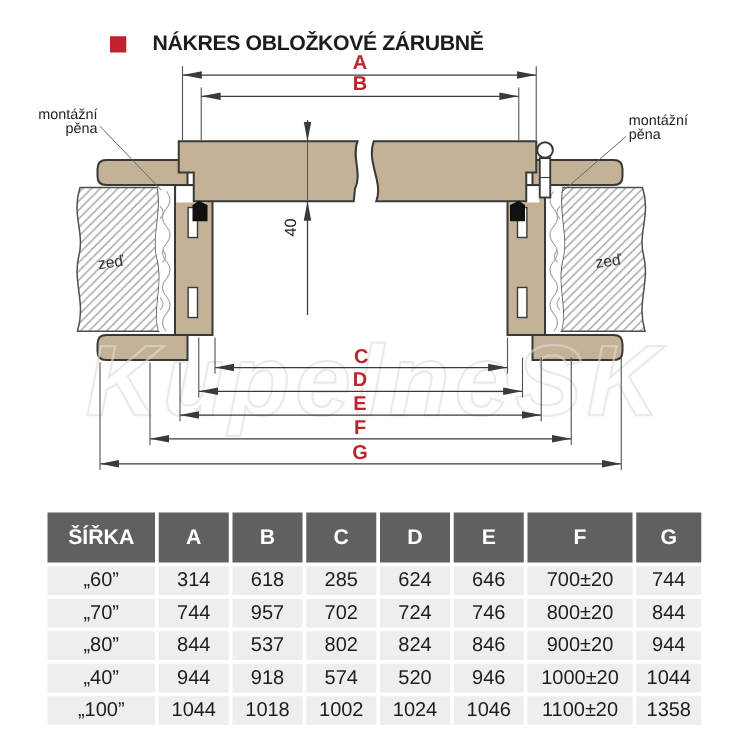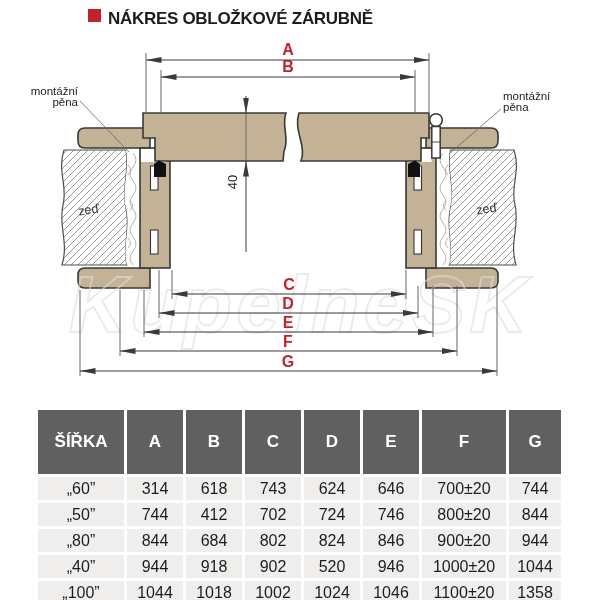--- a/index.html
+++ b/index.html
@@ -5,26 +5,26 @@
   :root{
     --accent:#c0232c;
     --tan:#c4b296;
     --ink:#383838;
     --th-bg:#606060;
     --td-bg:#efeeec;
   }
   html,body{margin:0;padding:0;background:#ffffff;}
   body{font-family:"Liberation Sans",sans-serif;}
   .page{position:relative;width:600px;height:600px;background:#fff;overflow:hidden;}
-  .title-row{position:absolute;left:88px;top:9px;display:flex;gap:7px;}
+  .title-row{position:absolute;left:88px;top:25px;display:flex;align-items:center;gap:21px;}
   .bullet{width:13px;height:13px;background:var(--accent);flex:0 0 auto;}
   .title-row h1{margin:0;font-size:17px;font-weight:bold;color:#1c1c1c;letter-spacing:-0.3px;white-space:nowrap;}
   svg.diagram{position:absolute;left:0;top:0;width:600px;height:600px;}
   table.dims{position:absolute;left:35px;top:407px;border-collapse:separate;border-spacing:3px;table-layout:fixed;}
-  table.dims th{background:var(--th-bg);color:#fff;font-weight:bold;font-size:17px;height:40px;text-align:center;padding:12px;}
+  table.dims th{background:var(--th-bg);color:#fff;font-weight:bold;font-size:17px;height:40px;text-align:center;padding:0;}
   table.dims td{background:var(--td-bg);color:#1d1d1d;font-size:16px;height:23px;text-align:center;padding:0;white-space:nowrap;}
   col.c-sirka{width:86px;} col.c-std{width:56px;} col.c-f{width:84px;} col.c-g{width:52px;}
 </style>
 </head>
 <body>
 
 <div class="page">
 
   <svg class="diagram" viewBox="0 0 600 600" xmlns="http://www.w3.org/2000/svg">
     <defs>
@@ -165,51 +165,51 @@
           <th>E</th>
           <th>F</th>
           <th>G</th>
         </tr>
       </thead>
     <tbody id="tbody">
         <tr>
           <td>„60”</td>
           <td>314</td>
           <td>618</td>
-          <td>743</td>
+          <td>285</td>
           <td>624</td>
           <td>646</td>
           <td>700±20</td>
           <td>744</td>
         </tr>
         <tr>
-          <td>„50”</td>
+          <td>„70”</td>
           <td>744</td>
-          <td>412</td>
+          <td>957</td>
           <td>702</td>
           <td>724</td>
           <td>746</td>
           <td>800±20</td>
           <td>844</td>
         </tr>
         <tr>
           <td>„80”</td>
           <td>844</td>
-          <td>684</td>
+          <td>537</td>
           <td>802</td>
           <td>824</td>
           <td>846</td>
           <td>900±20</td>
           <td>944</td>
         </tr>
         <tr>
           <td>„40”</td>
           <td>944</td>
           <td>918</td>
-          <td>902</td>
+          <td>574</td>
           <td>520</td>
           <td>946</td>
           <td>1000±20</td>
           <td>1044</td>
         </tr>
         <tr>
           <td>„100”</td>
           <td>1044</td>
           <td>1018</td>
           <td>1002</td>

